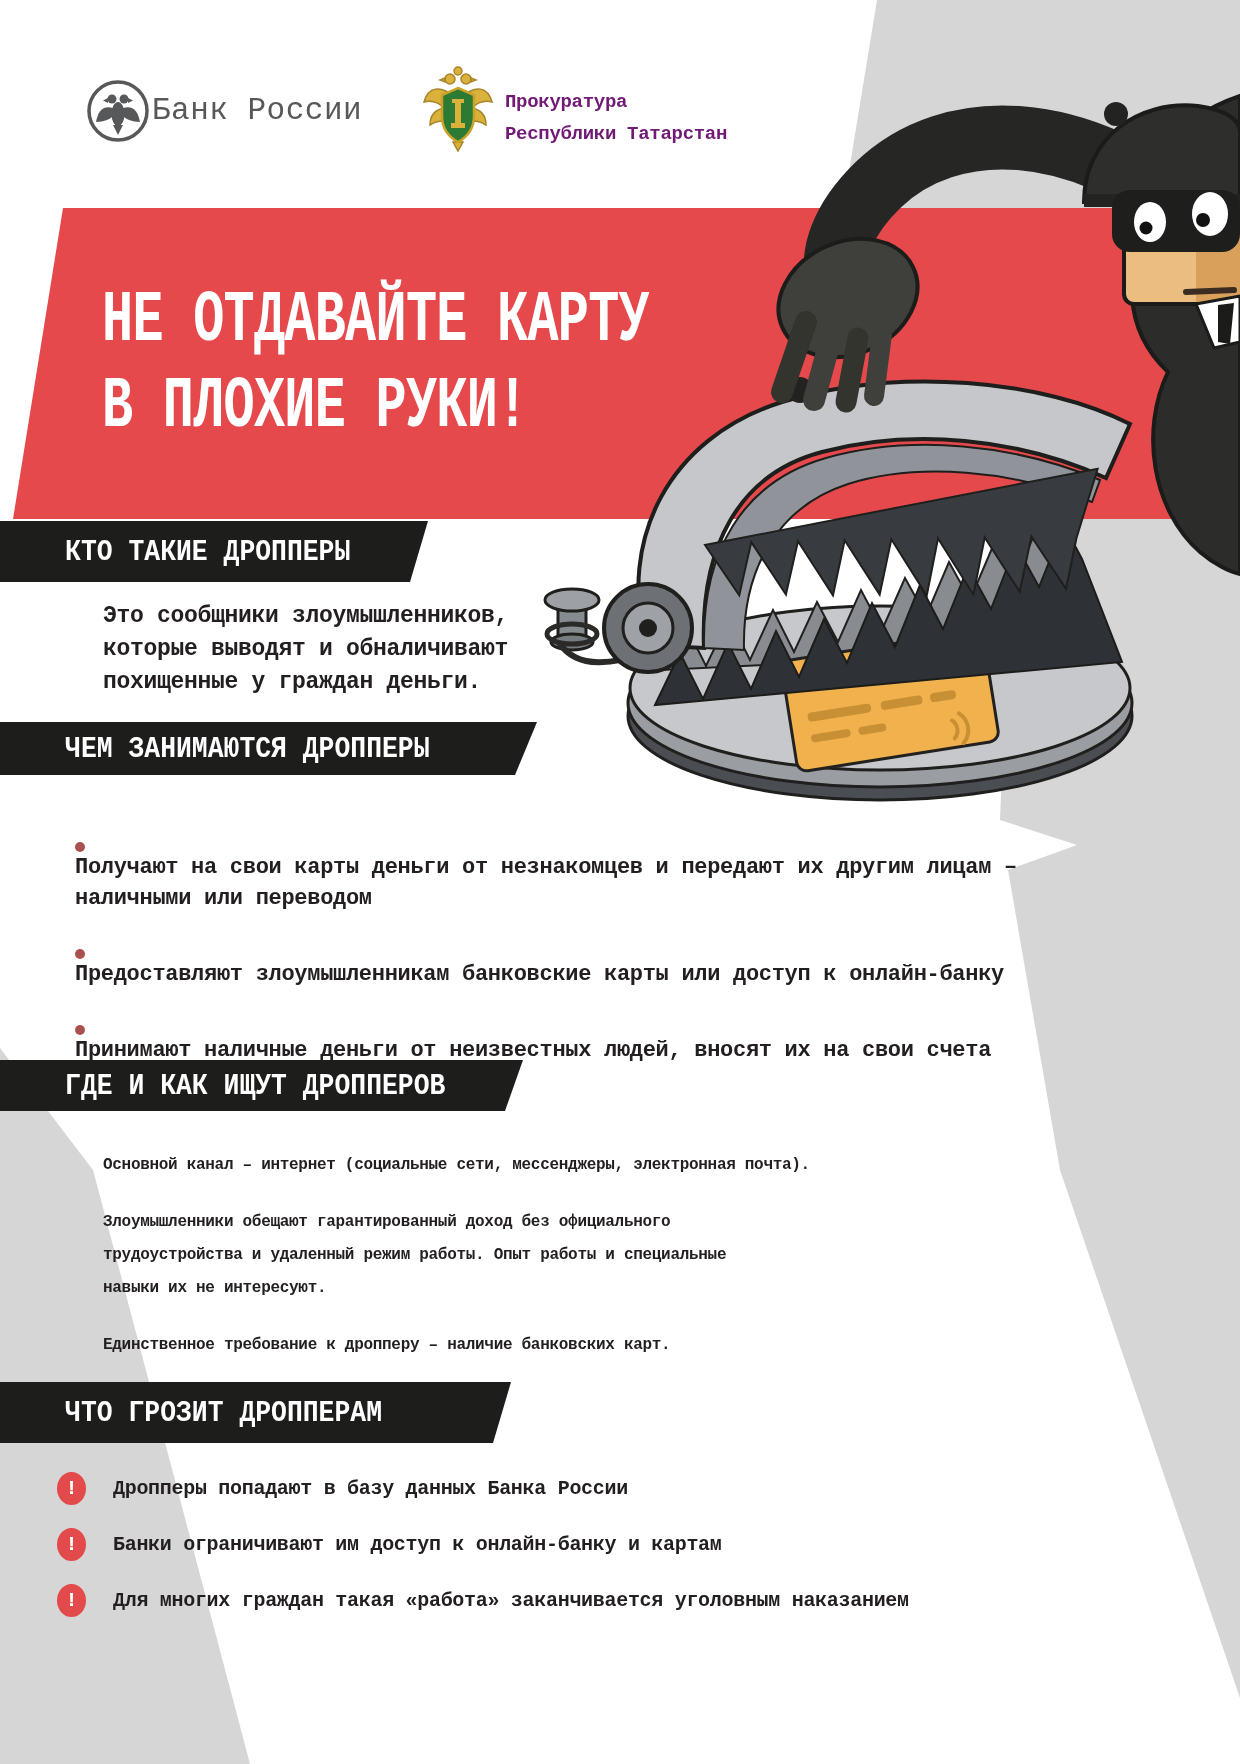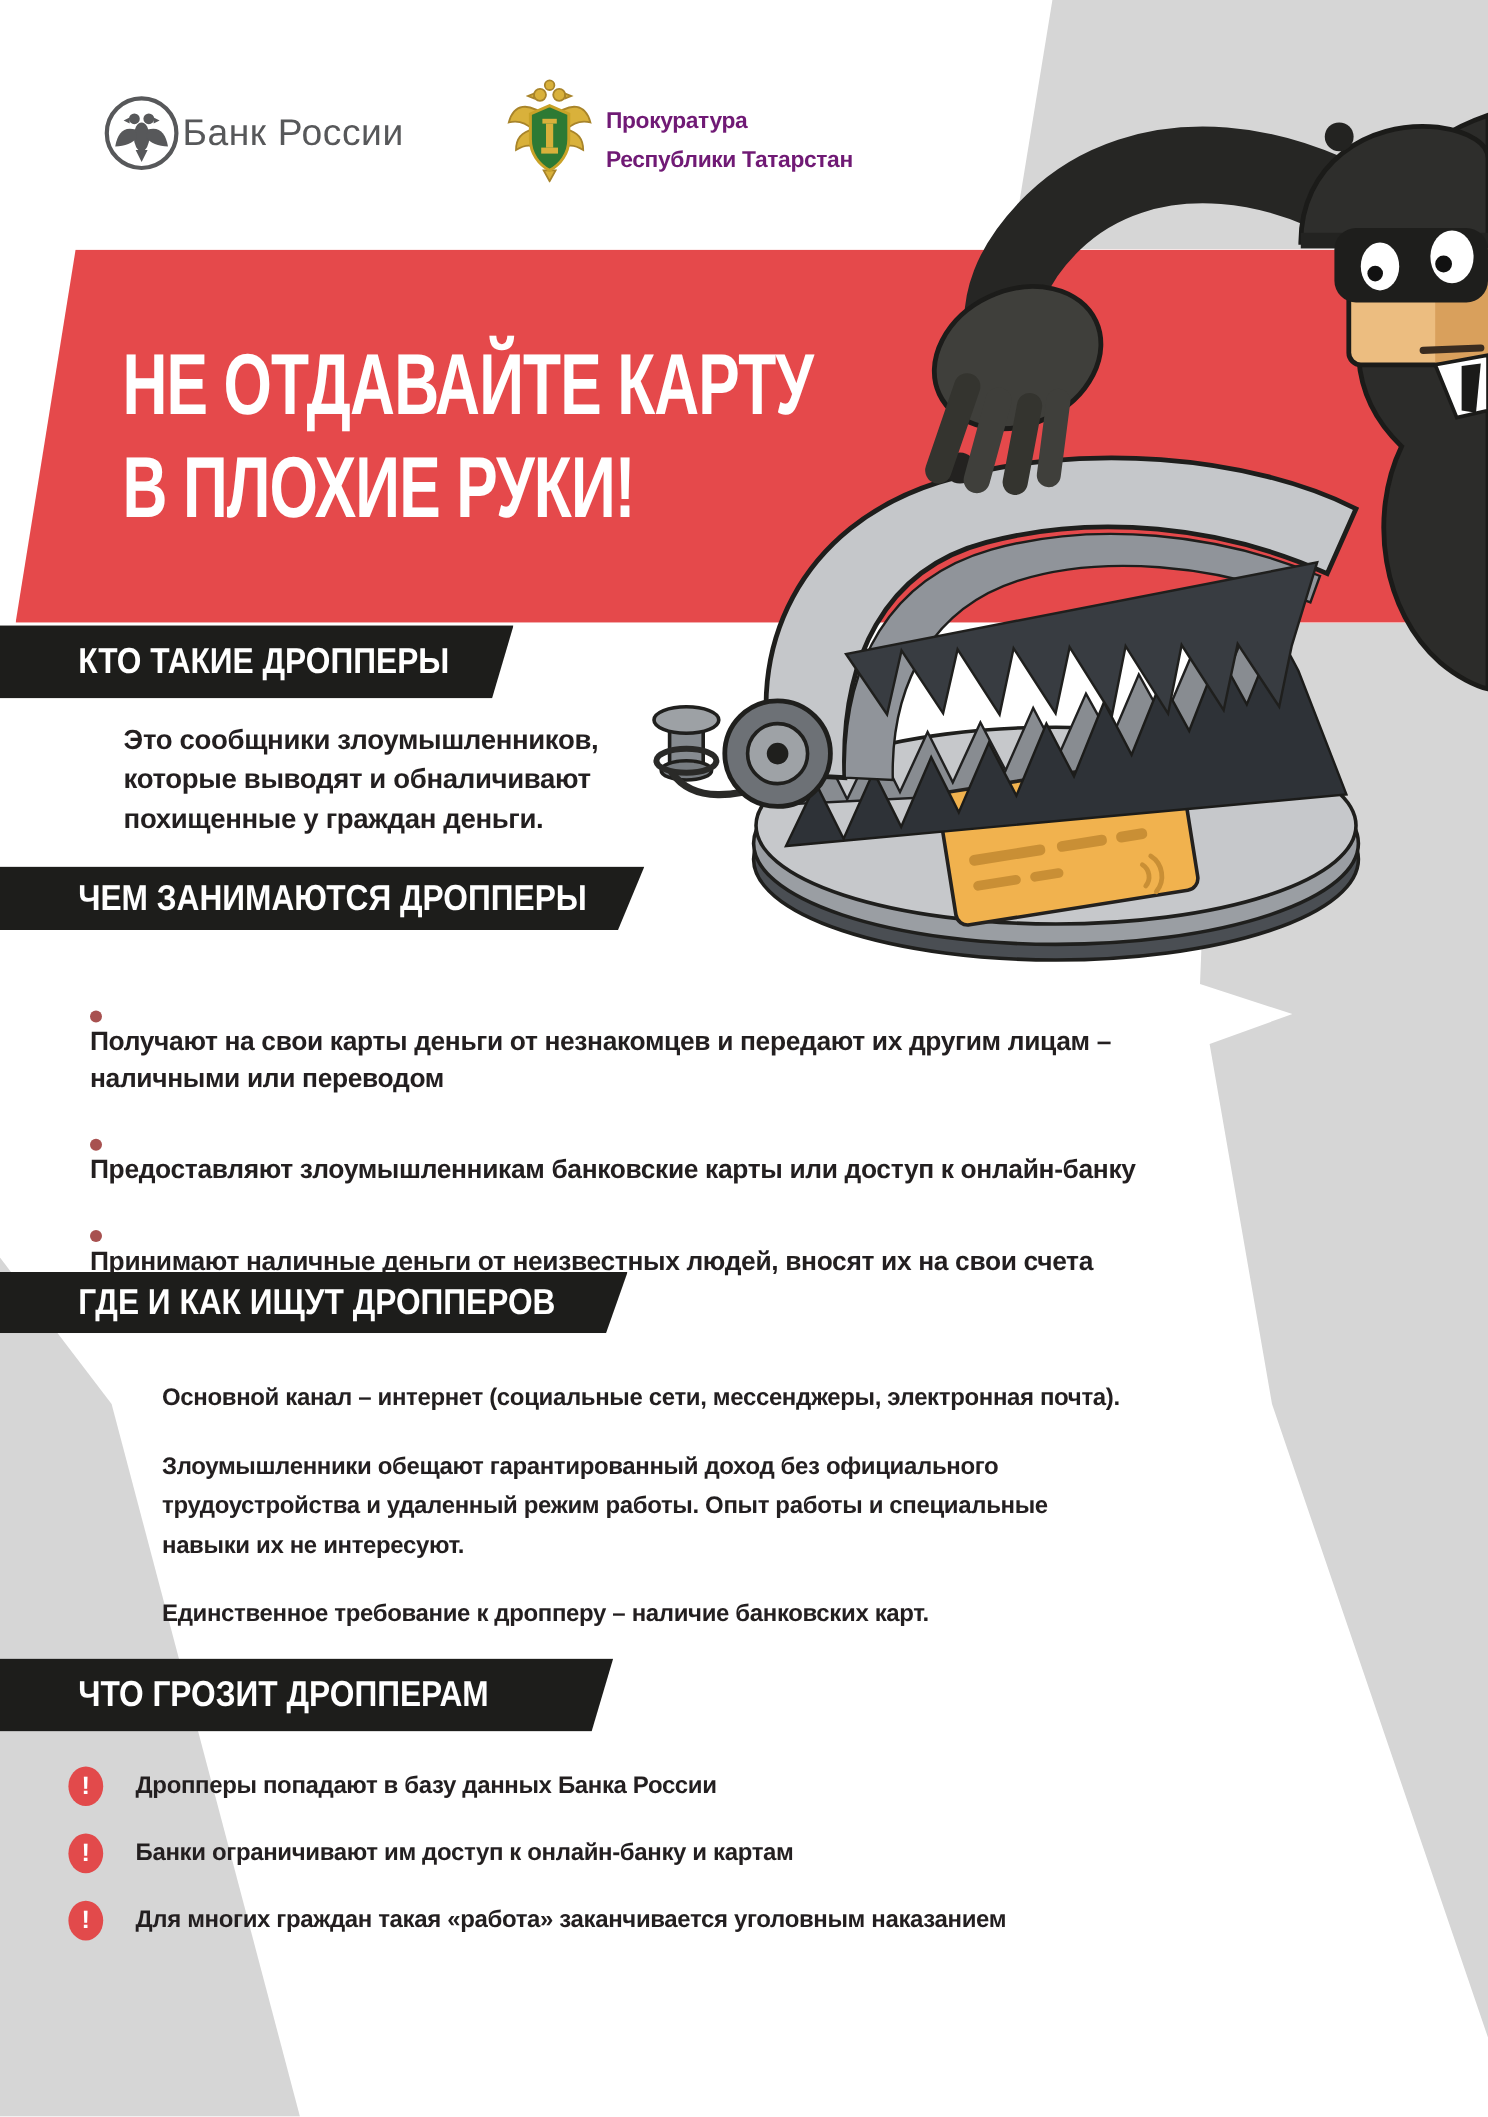--- a/index.html
+++ b/index.html
@@ -1,17 +1,17 @@
 <!DOCTYPE html>
 <html><head>
 <meta charset="utf-8">
 <style>
   html,body{margin:0;padding:0;background:#ffffff;}
   #poster{position:relative;width:1240px;height:1764px;background:#ffffff;overflow:hidden;
-          font-family:Liberation Sans, sans-serif;color:#231f20;}
+          font-family:Liberation Mono, monospace;color:#231f20;}
   .abs{position:absolute;}
 
   
   .gray{background:#d6d6d6;}
   #band-top{left:0;top:0;width:1240px;height:208px;
     clip-path:polygon(877px 0,1240px 0,1240px 208px,843px 208px);}
   #band-right{left:0;top:0;width:1240px;height:1764px;
     clip-path:polygon(1012px 519px,1240px 519px,1240px 1698px,1060px 1170px,1008px 870px,1077px 845px,1000px 820px);}
   #band-left{left:0;top:0;width:1240px;height:1764px;
     clip-path:polygon(0 1048px,93px 1170px,250px 1764px,0 1764px);}
@@ -38,21 +38,21 @@
   #sec4{left:0;top:1382px;width:511px;height:61px;clip-path:polygon(0 0,100% 0,calc(100% - 18px) 100%,0 100%);}
 
   
   .bodytext{white-space:pre-line;font-weight:bold;letter-spacing:-.3px;}
   #who-body{left:103px;top:600px;font-size:23px;line-height:33px;}
   #bullets{left:75px;top:832px;width:1080px;}
   .bullet-row{display:flex;align-items:flex-start;margin-bottom:25px;flex-direction:column;}
   .bullet-dot{width:10px;height:10px;border-radius:50%;background:#a85150;margin:10px 14px 0 0;flex:0 0 auto;}
   .bullet-text{font-size:22px;line-height:31px;}
   #paras{left:103px;top:1149px;width:920px;}
-  .para{font-size:20px;line-height:33px;margin-bottom:24px;margin-left:32px;}
+  .para{font-size:16px;line-height:33px;margin-bottom:24px;}
   #warnings{left:57px;top:1472px;width:1120px;}
   .warn-row{display:flex;align-items:center;margin-bottom:23px;}
   .warn-icon{width:29px;height:33px;border-radius:50%;background:#e24a4b;color:#fff;
     display:flex;align-items:center;justify-content:center;font-weight:bold;font-size:21px;
     margin-right:27px;flex:0 0 auto;}
   .warn-text{font-size:20px;font-weight:bold;letter-spacing:-.3px;}
 
   svg{display:block;}
 </style>
 </head>

